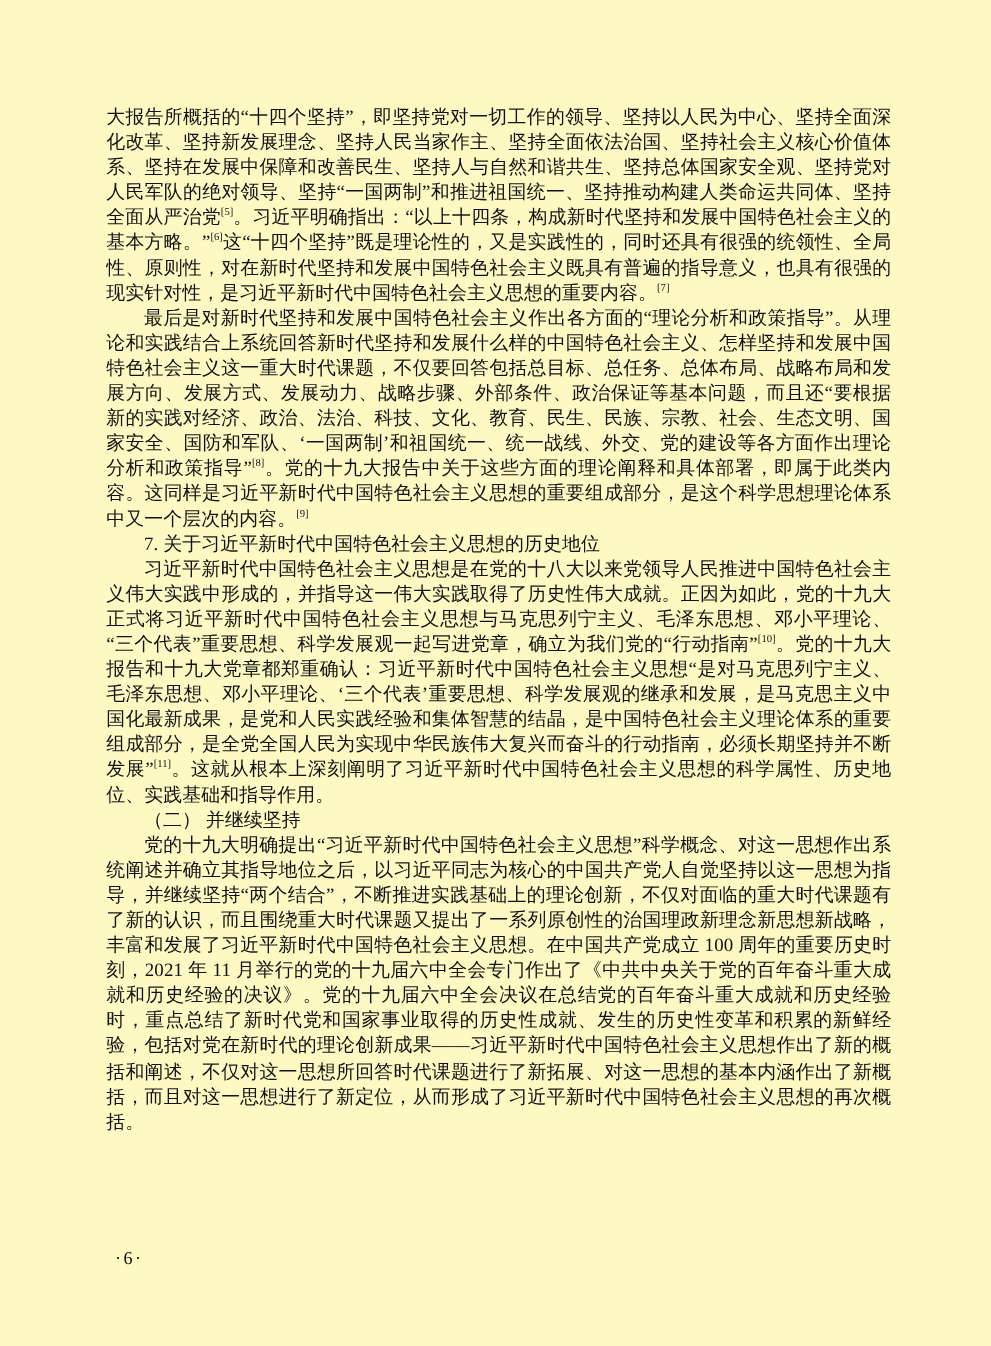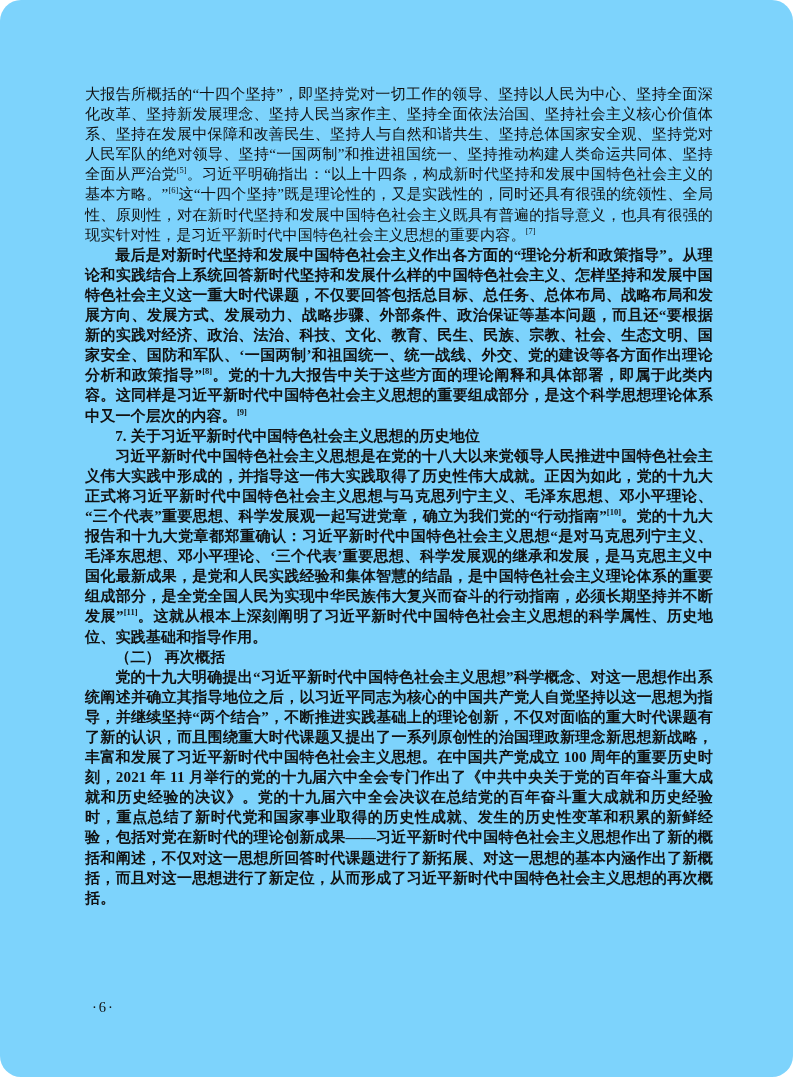--- a/index.html
+++ b/index.html
@@ -11,41 +11,39 @@
     width: 793px;
     height: 1077px;
     position: relative;
     font-family: "Liberation Serif", "DejaVu Serif", serif;
     color: #111111;
     overflow: hidden;
   }
   .page {
     position: absolute;
     inset: 0;
-    background: #7dd3fc;
-    border-radius: 21px;
+    background: #fef9c3;
   }
   .text-block {
     position: absolute;
     left: 85px;
     top: 84px;
     width: 628px;
     font-size: 15.1px;
     line-height: 20.1px;
     text-align: justify;
     text-justify: inter-ideograph;
     letter-spacing: 0.1px;
   }
   .text-block p {
     margin: 0;
     padding: 0;
   }
   .text-block p.indent {
     text-indent: 2em;
-    font-weight: bold;
   }
   sup.fn {
     font-size: 8.5px;
     line-height: 0;
     vertical-align: super;
     letter-spacing: 0;
   }
   .page-number {
     position: absolute;
     left: 92px;
@@ -57,17 +55,17 @@
 </style>
 </head>
 <body>
 
 <main class="page">
   <div class="text-block">
       <p>大报告所概括的“十四个坚持”，即坚持党对一切工作的领导、坚持以人民为中心、坚持全面深化改革、坚持新发展理念、坚持人民当家作主、坚持全面依法治国、坚持社会主义核心价值体系、坚持在发展中保障和改善民生、坚持人与自然和谐共生、坚持总体国家安全观、坚持党对人民军队的绝对领导、坚持“一国两制”和推进祖国统一、坚持推动构建人类命运共同体、坚持全面从严治党<sup class="fn">[5]</sup>。习近平明确指出：“以上十四条，构成新时代坚持和发展中国特色社会主义的基本方略。”<sup class="fn">[6]</sup>这“十四个坚持”既是理论性的，又是实践性的，同时还具有很强的统领性、全局性、原则性，对在新时代坚持和发展中国特色社会主义既具有普遍的指导意义，也具有很强的现实针对性，是习近平新时代中国特色社会主义思想的重要内容。<sup class="fn">[7]</sup></p>
       <p class="indent">最后是对新时代坚持和发展中国特色社会主义作出各方面的“理论分析和政策指导”。从理论和实践结合上系统回答新时代坚持和发展什么样的中国特色社会主义、怎样坚持和发展中国特色社会主义这一重大时代课题，不仅要回答包括总目标、总任务、总体布局、战略布局和发展方向、发展方式、发展动力、战略步骤、外部条件、政治保证等基本问题，而且还“要根据新的实践对经济、政治、法治、科技、文化、教育、民生、民族、宗教、社会、生态文明、国家安全、国防和军队、‘一国两制’和祖国统一、统一战线、外交、党的建设等各方面作出理论分析和政策指导”<sup class="fn">[8]</sup>。党的十九大报告中关于这些方面的理论阐释和具体部署，即属于此类内容。这同样是习近平新时代中国特色社会主义思想的重要组成部分，是这个科学思想理论体系中又一个层次的内容。<sup class="fn">[9]</sup></p>
       <p class="indent">7. 关于习近平新时代中国特色社会主义思想的历史地位</p>
       <p class="indent">习近平新时代中国特色社会主义思想是在党的十八大以来党领导人民推进中国特色社会主义伟大实践中形成的，并指导这一伟大实践取得了历史性伟大成就。正因为如此，党的十九大正式将习近平新时代中国特色社会主义思想与马克思列宁主义、毛泽东思想、邓小平理论、“三个代表”重要思想、科学发展观一起写进党章，确立为我们党的“行动指南”<sup class="fn">[10]</sup>。党的十九大报告和十九大党章都郑重确认：习近平新时代中国特色社会主义思想“是对马克思列宁主义、毛泽东思想、邓小平理论、‘三个代表’重要思想、科学发展观的继承和发展，是马克思主义中国化最新成果，是党和人民实践经验和集体智慧的结晶，是中国特色社会主义理论体系的重要组成部分，是全党全国人民为实现中华民族伟大复兴而奋斗的行动指南，必须长期坚持并不断发展”<sup class="fn">[11]</sup>。这就从根本上深刻阐明了习近平新时代中国特色社会主义思想的科学属性、历史地位、实践基础和指导作用。</p>
-      <p class="indent">（二） 再次概括</p>
+      <p class="indent">（二） 并继续坚持</p>
       <p class="indent">党的十九大明确提出“习近平新时代中国特色社会主义思想”科学概念、对这一思想作出系统阐述并确立其指导地位之后，以习近平同志为核心的中国共产党人自觉坚持以这一思想为指导，并继续坚持“两个结合”，不断推进实践基础上的理论创新，不仅对面临的重大时代课题有了新的认识，而且围绕重大时代课题又提出了一系列原创性的治国理政新理念新思想新战略，丰富和发展了习近平新时代中国特色社会主义思想。在中国共产党成立 100 周年的重要历史时刻，2021 年 11 月举行的党的十九届六中全会专门作出了《中共中央关于党的百年奋斗重大成就和历史经验的决议》。党的十九届六中全会决议在总结党的百年奋斗重大成就和历史经验时，重点总结了新时代党和国家事业取得的历史性成就、发生的历史性变革和积累的新鲜经验，包括对党在新时代的理论创新成果——习近平新时代中国特色社会主义思想作出了新的概括和阐述，不仅对这一思想所回答时代课题进行了新拓展、对这一思想的基本内涵作出了新概括，而且对这一思想进行了新定位，从而形成了习近平新时代中国特色社会主义思想的再次概括。</p>
     </div>
   <div class="page-number">·6·</div>
 </main>
 
 </body></html>

